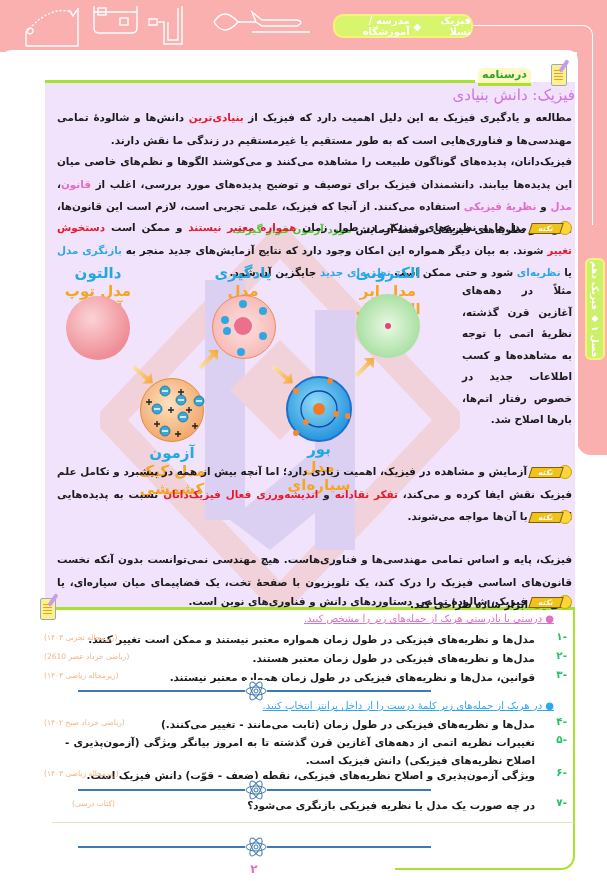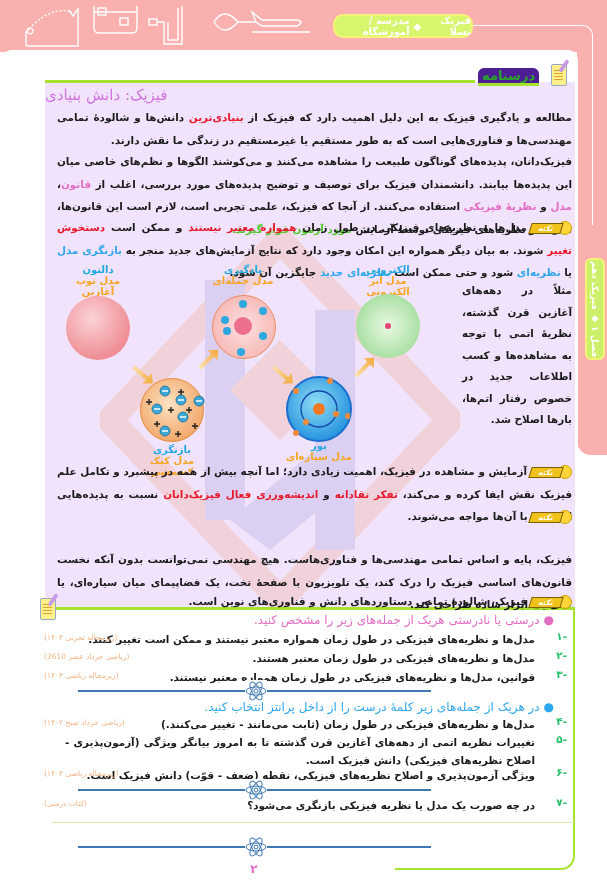--- a/index.html
+++ b/index.html
@@ -21,52 +21,52 @@
     writing-mode: vertical-rl; color: #fff; font-size: 9px; font-weight: bold; display: flex; align-items: center; justify-content: center; }
 
   
   .green-frame { position: absolute; left: 395px; top: 605px; width: 180px; height: 265px; border-right: 2px solid #a6e22e; border-bottom: 2px solid #a6e22e; border-bottom-right-radius: 14px; }
   .green-frame-v { position: absolute; left: 573px; top: 420px; width: 2px; height: 190px; background: #a6e22e; }
 
   
   .lesson { position: absolute; left: 45px; top: 82px; width: 530px; height: 526px; background: #f1e3fb; }
   .lesson-topline { position: absolute; left: 45px; top: 80px; width: 430px; height: 3px; background: #a6e22e; }
   .lesson-botline { position: absolute; left: 45px; top: 607px; width: 530px; height: 3px; background: #a6e22e; }
-  .lesson-title-tag { position: absolute; left: 478px; top: 68px; height: 18px; padding: 0 4px; color: #2aa52a; font-weight: bold; font-size: 13px; direction: rtl;
-    background: #4c1d95; border-bottom: 3px solid #a6e22e; border-radius: 6px 6px 0 0; }
+  .lesson-title-tag { position: absolute; left: 478px; top: 68px; height: 18px; padding: 0 4px; color: #2aa52a; font-weight: bold; font-size: 11px; direction: rtl;
+    background: #fef9c3; border-bottom: 3px solid #a6e22e; border-radius: 6px 6px 0 0; }
   .notepad-icon { position: absolute; left: 551px; top: 64px; width: 16px; height: 22px; background: #fff08a; border: 1.5px solid #9aa7c8; border-radius: 2px; }
   .notepad-icon::before { content: ""; position: absolute; left: 2px; top: 5px; width: 9px; height: 11px;
     background: repeating-linear-gradient(#e2a32a 0 1.2px, transparent 1.2px 3px); }
   .notepad-icon::after { content: ""; position: absolute; left: 10px; top: -6px; width: 4px; height: 14px; background: #c99ce8; transform: rotate(35deg); border-radius: 2px; }
 
-  .lesson-heading { position: absolute; left: 45px; top: 86px; width: 530px; text-align: left; color: #d173e1; font-size: 15px; direction: rtl; font-family: "DejaVu Serif", serif; }
+  .lesson-heading { position: absolute; left: 45px; top: 86px; width: 530px; text-align: right; color: #d173e1; font-size: 15px; direction: rtl; font-family: "DejaVu Serif", serif; padding-left: 20px; }
 
   .para { position: absolute; right: 35px; direction: rtl; text-align: justify; font-size: 10.4px; line-height: 22.5px; font-weight: bold; color: #1a1a1a; }
   .red { color: #e8192c; }
   .pink { color: #e36cc4; }
   .green { color: #4fc72a; }
   .blue { color: #2fa7ee; }
 
   .tip-badge { display: inline-block; vertical-align: middle; width: 42px; height: 14px; position: relative; margin-left: 3px; }
   .tip-badge .bulb { position: absolute; right: 0; top: 0; width: 14px; height: 14px; border-radius: 50%; background: #ffd63a; border: 1px solid #c9a400; }
   .tip-badge .flag { position: absolute; right: 10px; top: 2px; width: 32px; height: 11px; background: #f0c21b; border: 1px solid #7a6108; transform: skewX(-18deg);
     color: #fff; font-size: 7.5px; line-height: 10px; text-align: center; font-weight: bold; }
 
   
-  .atom-label { position: absolute; text-align: center; font-size: 10px; font-weight: bold; direction: rtl; }
+  .atom-label { position: absolute; text-align: center; font-size: 15px; font-weight: bold; direction: rtl; }
   .atom-label .name { color: #21a9e1; display: block; }
   .atom-label .model { color: #f6a623; display: block; }
   .ball { position: absolute; border-radius: 50%; }
   .arrow { position: absolute; width: 26px; height: 14px; }
 
   
   .wm { position: absolute; opacity: 0.25; }
 
   
-  .ex-head { position: absolute; right: 53px; direction: rtl; font-size: 12px; }
+  .ex-head { position: absolute; right: 53px; direction: rtl; font-size: 10px; text-decoration: underline; }
   .ex-head.pinkhead { color: #e36cc4; top: 613px; }
   .ex-head.bluehead { color: #2fa7ee; top: 700px; }
   .ex-row { position: absolute; right: 40px; direction: rtl; display: flex; font-size: 10.4px; font-weight: bold; color: #1a1a1a; }
   .ex-num { width: 32px; color: #27c06a; font-weight: bold; flex: none; }
   .ex-text { width: 470px; text-align: justify; line-height: 18px; }
   .ex-src { position: absolute; left: 44px; font-size: 7.5px; color: #f2b487; direction: rtl; }
 
   .divider { position: absolute; left: 78px; width: 353px; height: 2px; background: #3f78b3; }
   .atom-sym { position: absolute; width: 22px; height: 22px; }
   .answer-line { position: absolute; left: 52px; width: 522px; height: 1px; background: #d7ecb6; }
@@ -166,21 +166,21 @@
       </g>
       <g stroke="#fff" stroke-width="1.4">
           <path d="M21 12h6M37 21h6M55 22h6M13 30h6M39 38h6M21 52h6"></path>
         </g>
       <g stroke="#222" stroke-width="1.4">
           <path d="M40 10v6M37 13h6M8 20v6M5 23h6M30 28v6M27 31h6M48 28v6M45 31h6M16 42v6M13 45h6M54 44v6M51 47h6M37 52v6M34 55h6"></path>
         </g>
     </svg>
   </div>
   <div class="atom-label" style="left:132px;top:444px;width:80px;">
-    <span class="name">بازنگری</span>
+    <span class="name">آزمون</span>
     <span class="model">مدل کیک کشمشی</span>
   </div>
 
   <div class="arrow" style="left:196px;top:352px;transform:rotate(-45deg);background:linear-gradient(90deg,#fbe2b0,#f3a83a);clip-path:polygon(0 35%,70% 35%,70% 0,100% 50%,70% 100%,70% 65%,0 65%);"></div>
 
   <div class="atom-label" style="left:203px;top:264px;width:80px;">
     <span class="name">یادگیری</span>
     <span class="model">مدل جمله‌ای</span>
   </div>
   <div class="ball" style="left:212px;top:295px;width:64px;height:64px;background:radial-gradient(circle, #fde0e0, #f7b9b6 75%);border:1.5px solid #ef8b5a;">
@@ -305,21 +305,21 @@
       <ellipse cx="11" cy="11" rx="10" ry="4" transform="rotate(60 11 11)"></ellipse>
       <ellipse cx="11" cy="11" rx="10" ry="4" transform="rotate(-60 11 11)"></ellipse>
       <circle cx="11" cy="11" r="2"></circle>
     </g>
 </svg>
 
 <div class="ex-row" style="top:796px;">
   <span class="ex-num">-۷</span>
   <span class="ex-text">در چه صورت یک مدل یا نظریه فیزیکی بازنگری می‌شود؟</span>
 </div>
-<div class="ex-src" style="top:799px;">(کتاب درسی)</div>
+<div class="ex-src" style="top:799px;margin-left:28px;">(کتاب درسی)</div>
 
 <div class="answer-line" style="top:822px;"></div>
 
 <div class="divider" style="top:846px;"></div>
 <svg class="atom-sym" style="left:245px;top:836px;" viewBox="0 0 22 22">
   <rect x="0" y="0" width="22" height="22" fill="#fff"></rect>
   <g fill="none" stroke="#3f78b3" stroke-width="1">
       <ellipse cx="11" cy="11" rx="10" ry="4"></ellipse>
       <ellipse cx="11" cy="11" rx="10" ry="4" transform="rotate(60 11 11)"></ellipse>
       <ellipse cx="11" cy="11" rx="10" ry="4" transform="rotate(-60 11 11)"></ellipse>

